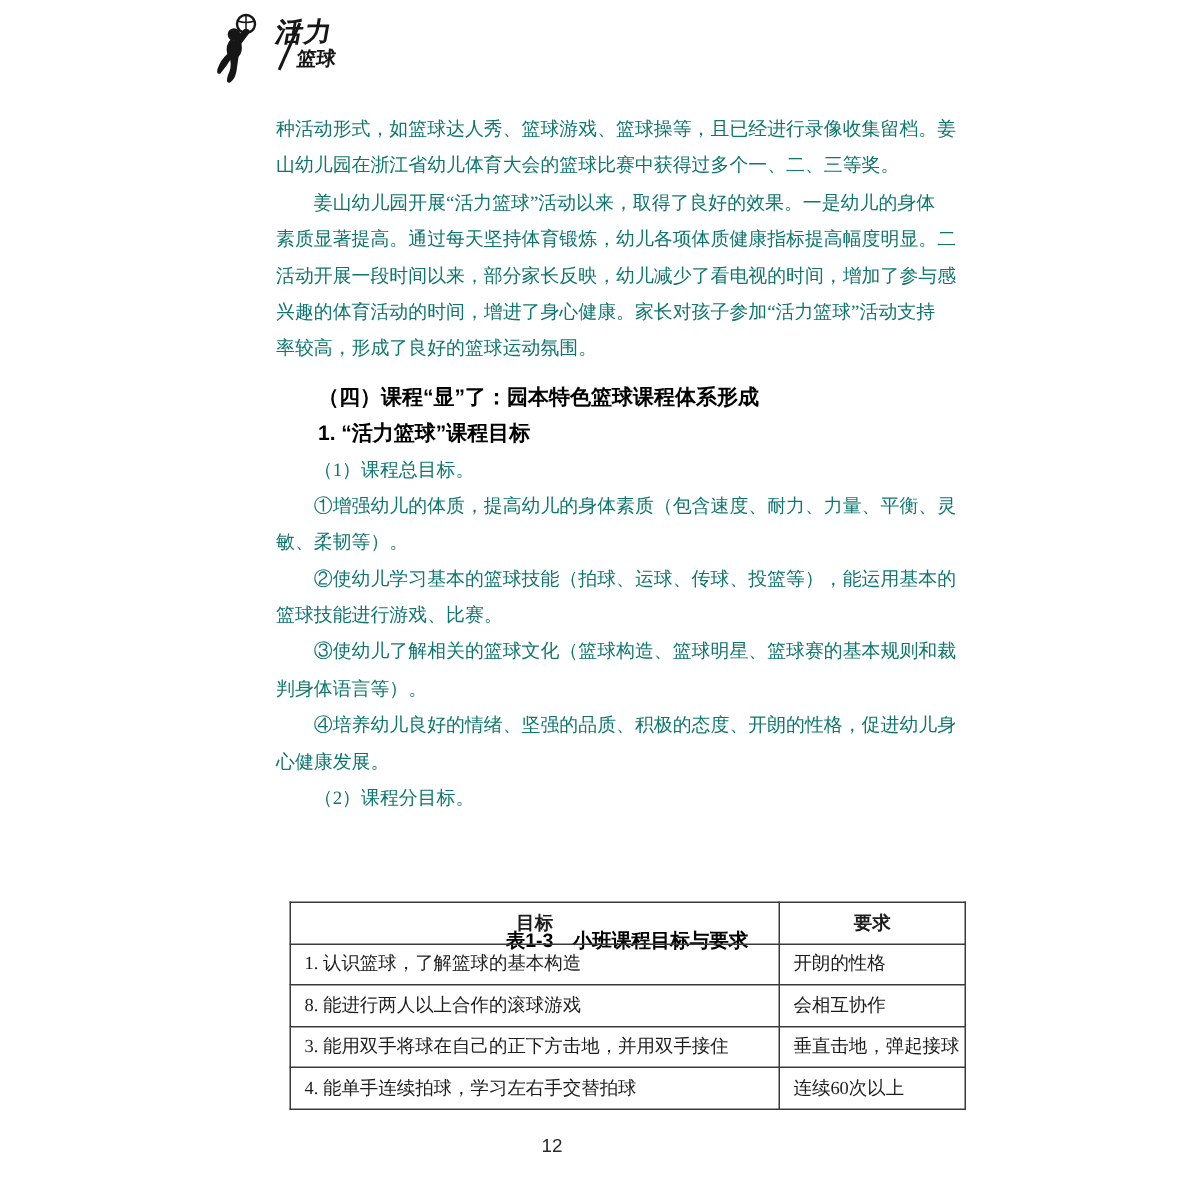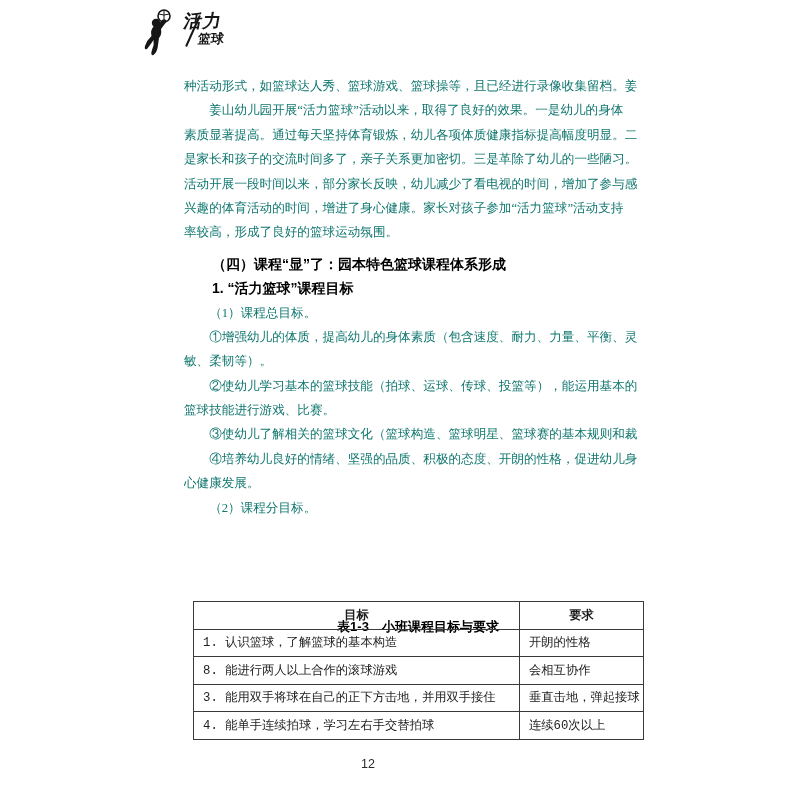--- a/index.html
+++ b/index.html
@@ -74,21 +74,20 @@
     white-space: pre;
     margin-top: 37px;
   }
   table.goal-table {
     position: absolute; left: 193px; top: 601px;
     width: 450px;
     border-collapse: collapse;
     table-layout: fixed;
     font-size: 12.3px;
     color: #1c1c1c;
-    font-family: Liberation Mono, monospace;
   }
   table.goal-table th, table.goal-table td {
     border: 1px solid #3a3a3a;
     height: 26.5px;
     padding: 0 9px;
     font-weight: normal;
     overflow: hidden; white-space: nowrap;
   }
   table.goal-table { border: 1.6px solid #2e2e2e; }
   table.goal-table th {
@@ -126,34 +125,35 @@
     </svg>
     <div class="logo-text">
       <span class="logo-slash"></span>
       <span class="logo-line1">活力</span>
       <span class="logo-line2">篮球</span>
     </div>
   </div>
 
   <div class="content" id="content">
       <div class="line body">种活动形式，如篮球达人秀、篮球游戏、篮球操等，且已经进行录像收集留档。姜</div>
+      <div class="line body">山幼儿园在浙江省幼儿体育大会的篮球比赛中获得过多个一、二、三等奖。</div>
       <div class="line body">　　姜山幼儿园开展“活力篮球”活动以来，取得了良好的效果。一是幼儿的身体</div>
       <div class="line body">素质显著提高。通过每天坚持体育锻炼，幼儿各项体质健康指标提高幅度明显。二</div>
-      <div class="line body">是家长和孩子的交流时间多了，亲子关系更加密切。三是革除了幼儿的一些陋习。</div>
       <div class="line body">活动开展一段时间以来，部分家长反映，幼儿减少了看电视的时间，增加了参与感</div>
       <div class="line body">兴趣的体育活动的时间，增进了身心健康。家长对孩子参加“活力篮球”活动支持</div>
       <div class="line body">率较高，形成了良好的篮球运动氛围。</div>
       <div class="line heading gap">　　（四）课程“显”了：园本特色篮球课程体系形成</div>
       <div class="line heading">　　1. “活力篮球”课程目标</div>
       <div class="line body">　　（1）课程总目标。</div>
       <div class="line body">　　①增强幼儿的体质，提高幼儿的身体素质（包含速度、耐力、力量、平衡、灵</div>
       <div class="line body">敏、柔韧等）。</div>
       <div class="line body">　　②使幼儿学习基本的篮球技能（拍球、运球、传球、投篮等），能运用基本的</div>
       <div class="line body">篮球技能进行游戏、比赛。</div>
       <div class="line body">　　③使幼儿了解相关的篮球文化（篮球构造、篮球明星、篮球赛的基本规则和裁</div>
+      <div class="line body">判身体语言等）。</div>
       <div class="line body">　　④培养幼儿良好的情绪、坚强的品质、积极的态度、开朗的性格，促进幼儿身</div>
       <div class="line body">心健康发展。</div>
       <div class="line body">　　（2）课程分目标。</div>
     </div>
 
   <div class="table-caption">表1-3　小班课程目标与要求</div>
 
   <table class="goal-table">
     <colgroup>
       <col class="col-goal">

